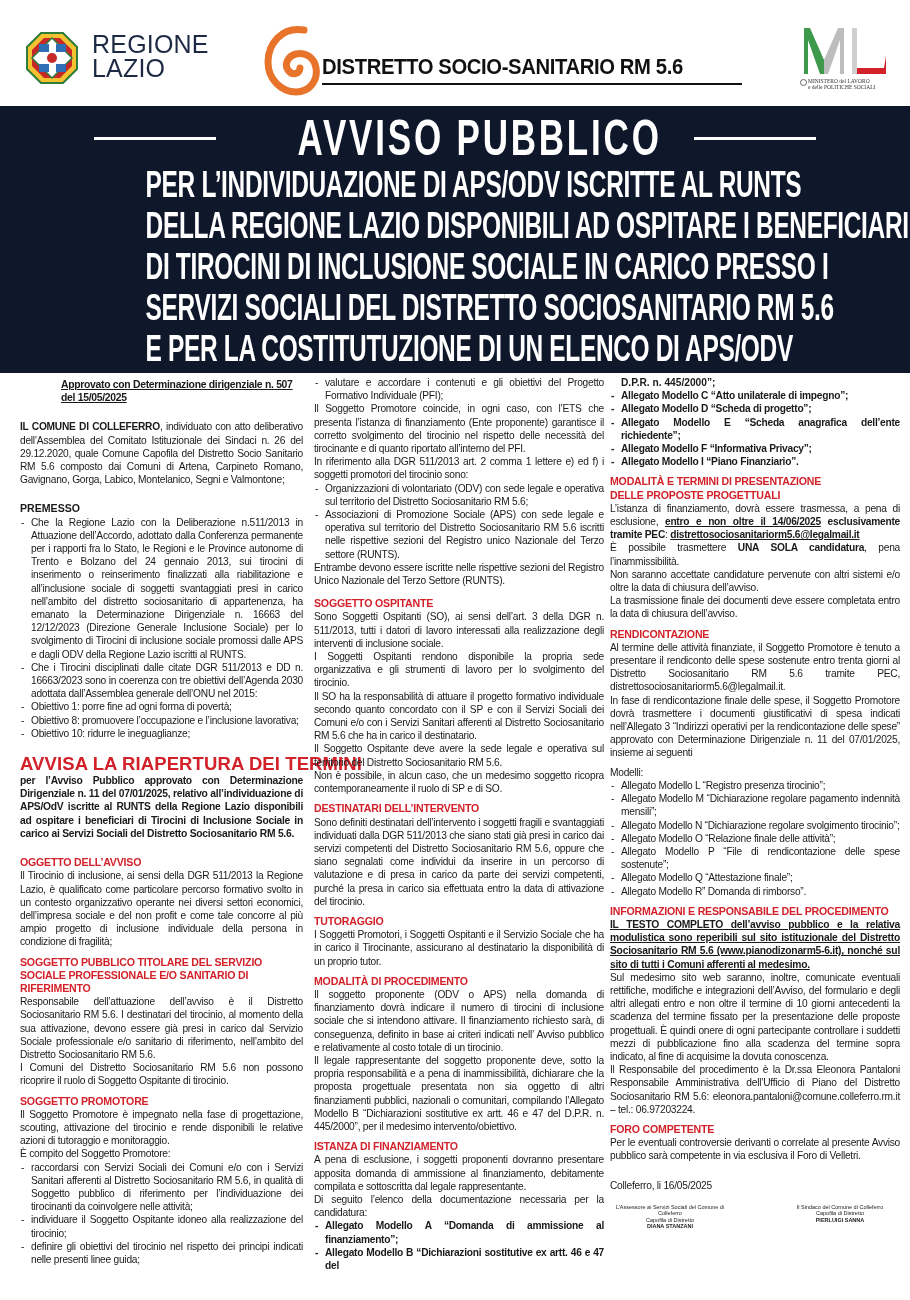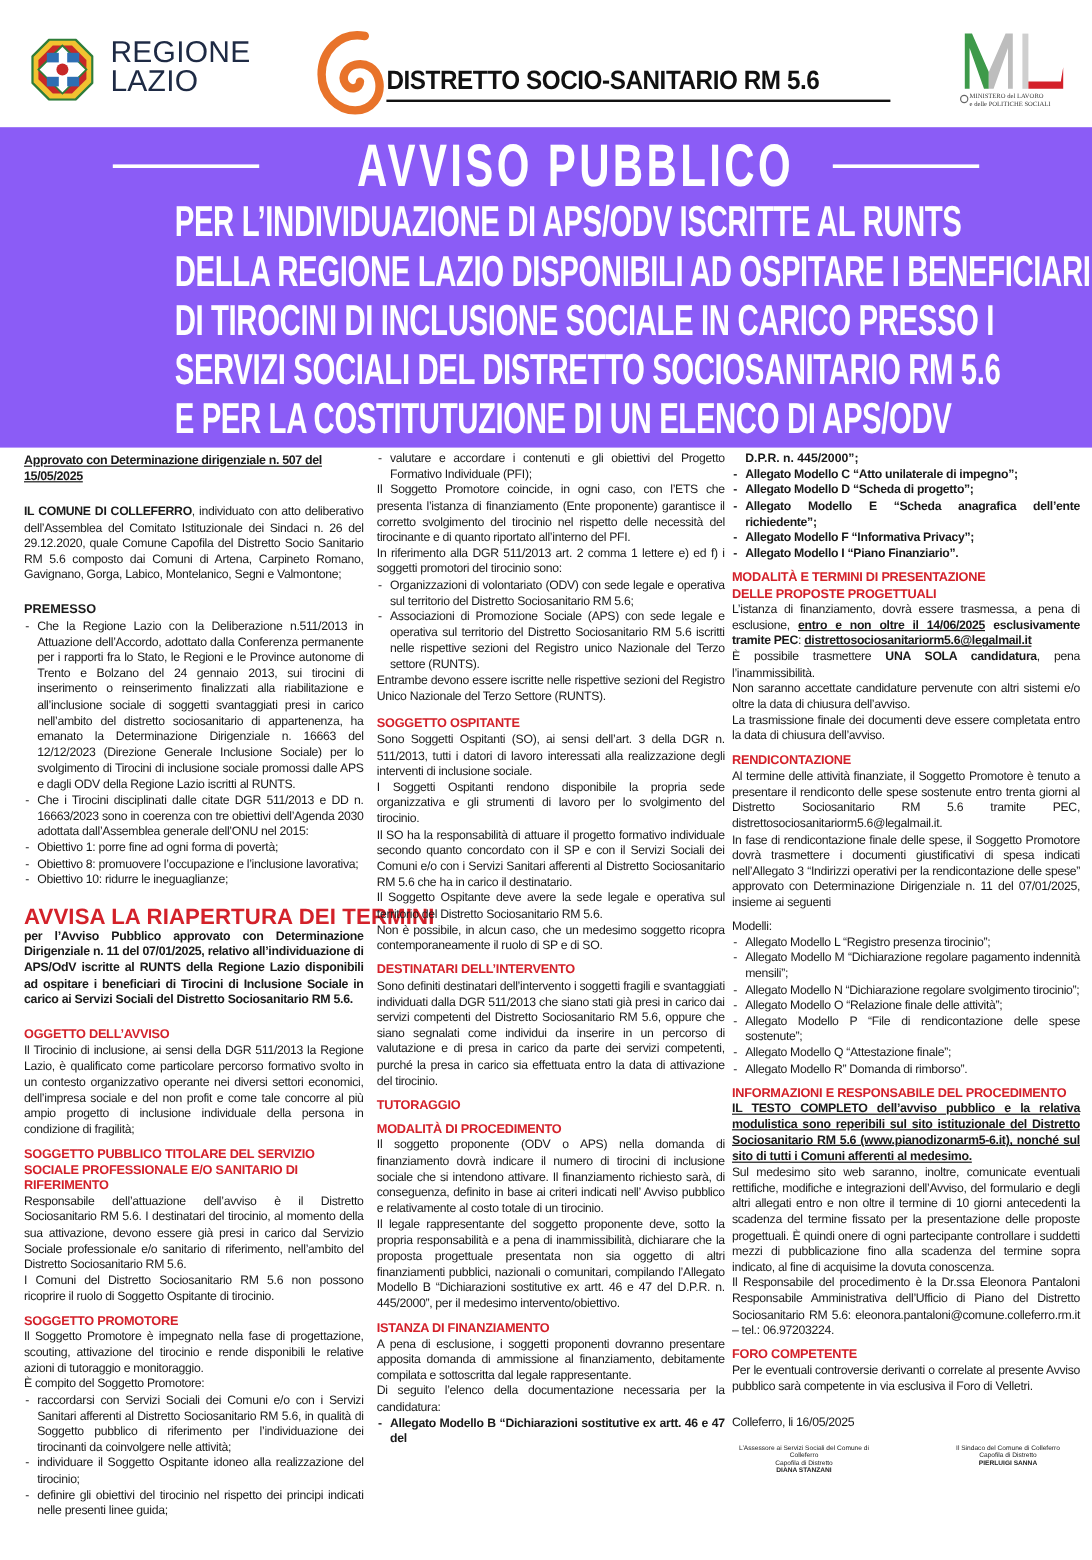--- a/index.html
+++ b/index.html
@@ -9,42 +9,42 @@
   .header { position: absolute; left: 0; top: 0; width: 910px; height: 106px; padding-left: 36px; }
   .lazio-crest { position: absolute; left: 26px; top: 32px; width: 52px; height: 52px; }
   .lazio-text { position: absolute; left: 92px; top: 32px; font-family: "Liberation Sans", sans-serif; color: #1e2a44; font-size: 25px; line-height: 24px; letter-spacing: 0.2px; }
   .spiral { position: absolute; left: 264px; top: 24px; width: 56px; height: 72px; }
   .district-title { position: absolute; left: 322px; top: 54px; font-family: "Liberation Sans", sans-serif; font-weight: bold; font-size: 22px; letter-spacing: -0.4px; color: #111; transform: scaleX(0.92); transform-origin: left center; white-space: nowrap; }
   .district-underline { position: absolute; left: 322px; top: 83px; width: 420px; height: 2px; background: #111; }
   .ministry-logo { position: absolute; left: 800px; top: 26px; width: 90px; height: 50px; }
   .ministry-text { position: absolute; left: 808px; top: 78px; font-family: "Liberation Serif", serif; font-size: 5.5px; line-height: 6px; color: #333; }
   .ministry-emblem { position: absolute; left: 800px; top: 79px; width: 7px; height: 7px; border-radius: 50%; border: 1px solid #666; }
 
-  .banner { position: absolute; left: 0; top: 106px; width: 910px; height: 267px; background: #8b5cf6; color: #fff; text-align: center; }
+  .banner { position: absolute; left: 0; top: 106px; width: 910px; height: 267px; background: #0f172a; color: #fff; text-align: center; }
   .banner-title-row { position: absolute; left: 0; top: 6px; width: 910px; height: 52px; display: flex; align-items: center; justify-content: center; gap: 14px; }
   .banner-line { width: 122px; height: 3px; background: #fff; }
   .banner-title { font-family: "Liberation Sans", sans-serif; font-weight: bold; font-size: 50px; line-height: 52px; letter-spacing: 4px; transform: scaleX(0.7); white-space: nowrap; width: 450px; }
   .banner-sub { position: absolute; left: 0; top: 58px; width: 910px; }
   .banner-sub-line { font-family: "Liberation Sans", sans-serif; font-weight: bold; font-size: 36px; line-height: 41px; white-space: nowrap; transform: scaleX(0.68); transform-origin: center; letter-spacing: -0.5px; }
 
   .col { position: absolute; top: 376px; font-family: "Liberation Sans", sans-serif; font-size: 10.2px; line-height: 13.2px; color: #1a1a1a; transform-origin: left top; }
   .col1 { left: 20px; width: 283px; }
   .col2 { left: 314px; width: 290px; }
   .col3 { left: 610px; width: 290px; }
   .p { text-align: justify; letter-spacing: -0.25px; }
   .h { color: #d3212a; font-weight: bold; font-size: 10.6px; letter-spacing: -0.2px; margin-top: 7px; }
   .h-black { font-weight: bold; font-size: 10.6px; margin-top: 10px; }
   .ul { list-style: none; }
   .ul li { position: relative; padding-left: 11px; text-align: justify; letter-spacing: -0.25px; }
   .ul li::before { content: "-"; position: absolute; left: 1px; top: 0; }
   .bold { font-weight: bold; }
   .u { text-decoration: underline; }
   .gap6 { margin-top: 6px; }
   .gap10 { margin-top: 10px; }
-  .approved { font-weight: bold; text-decoration: underline; font-size: 10.4px; letter-spacing: -0.3px; margin-top: 2px; }
+  .approved { font-weight: bold; text-decoration: underline; font-size: 10.4px; letter-spacing: -0.3px; margin-top: 2px; margin-left: 41px; }
   .big-red { color: #d3212a; font-weight: bold; font-size: 18.5px; line-height: 20px; letter-spacing: 0.1px; margin-top: 14px; white-space: nowrap; }
   .bold-para { font-weight: bold; text-align: justify; letter-spacing: -0.25px; font-size: 10.3px; }
   .signatures { display: flex; justify-content: space-between; margin-top: 12px; font-size: 5.5px; line-height: 6.5px; text-align: center; color: #222; }
   .signatures .sig { width: 120px; }
 </style>
 </head>
 <body>
 
 <div class="header">
   <svg class="lazio-crest" viewBox="0 0 52 52">
@@ -148,29 +148,31 @@
   <div class="p">Sono Soggetti Ospitanti (SO), ai sensi dell’art. 3 della DGR n. 511/2013, tutti i datori di lavoro interessati alla realizzazione degli interventi di inclusione sociale.</div>
   <div class="p">I Soggetti Ospitanti rendono disponibile la propria sede organizzativa e gli strumenti di lavoro per lo svolgimento del tirocinio.</div>
   <div class="p">Il SO ha la responsabilità di attuare il progetto formativo individuale secondo quanto concordato con il SP e con il Servizi Sociali dei Comuni e/o con i Servizi Sanitari afferenti al Distretto Sociosanitario RM 5.6 che ha in carico il destinatario.</div>
   <div class="p">Il Soggetto Ospitante deve avere la sede legale e operativa sul territorio del Distretto Sociosanitario RM 5.6.</div>
   <div class="p">Non è possibile, in alcun caso, che un medesimo soggetto ricopra contemporaneamente il ruolo di SP e di SO.</div>
 
   <div class="h">DESTINATARI DELL’INTERVENTO</div>
   <div class="p">Sono definiti destinatari dell’intervento i soggetti fragili e svantaggiati individuati dalla DGR 511/2013 che siano stati già presi in carico dai servizi competenti del Distretto Sociosanitario RM 5.6, oppure che siano segnalati come individui da inserire in un percorso di valutazione e di presa in carico da parte dei servizi competenti, purché la presa in carico sia effettuata entro la data di attivazione del tirocinio.</div>
 
   <div class="h">TUTORAGGIO</div>
+  <div class="p">I Soggetti Promotori, i Soggetti Ospitanti e il Servizio Sociale che ha in carico il Tirocinante, assicurano al destinatario la disponibilità di un proprio tutor.</div>
 
   <div class="h">MODALITÀ DI PROCEDIMENTO</div>
   <div class="p">Il soggetto proponente (ODV o APS) nella domanda di finanziamento dovrà indicare il numero di tirocini di inclusione sociale che si intendono attivare. Il finanziamento richiesto sarà, di conseguenza, definito in base ai criteri indicati nell’ Avviso pubblico e relativamente al costo totale di un tirocinio.</div>
   <div class="p">Il legale rappresentante del soggetto proponente deve, sotto la propria responsabilità e a pena di inammissibilità, dichiarare che la proposta progettuale presentata non sia oggetto di altri finanziamenti pubblici, nazionali o comunitari, compilando l’Allegato Modello B “Dichiarazioni sostitutive ex artt. 46 e 47 del D.P.R. n. 445/2000”, per il medesimo intervento/obiettivo.</div>
 
   <div class="h">ISTANZA DI FINANZIAMENTO</div>
   <div class="p">A pena di esclusione, i soggetti proponenti dovranno presentare apposita domanda di ammissione al finanziamento, debitamente compilata e sottoscritta dal legale rappresentante.</div>
   <div class="p">Di seguito l’elenco della documentazione necessaria per la candidatura:</div>
   <ul class="ul bold">
+    <li>Allegato Modello A “Domanda di ammissione al finanziamento”;</li>
     <li>Allegato Modello B “Dichiarazioni sostitutive ex artt. 46 e 47 del</li>
   </ul>
 </div>
 
 <div class="col col3">
   <div class="bold" style="padding-left:11px;">D.P.R. n. 445/2000”;</div>
   <ul class="ul bold">
     <li>Allegato Modello C “Atto unilaterale di impegno”;</li>
     <li>Allegato Modello D “Scheda di progetto”;</li>
     <li>Allegato Modello E “Scheda anagrafica dell’ente richiedente”;</li>

